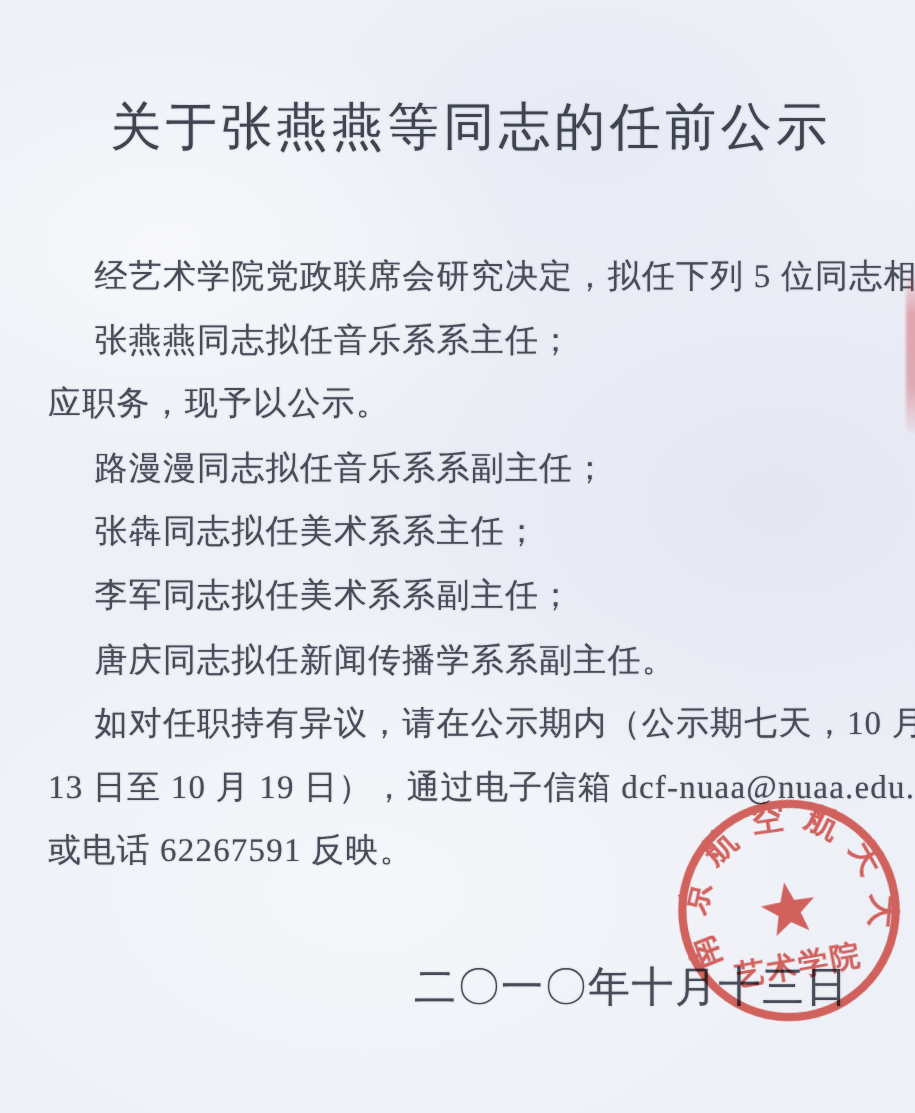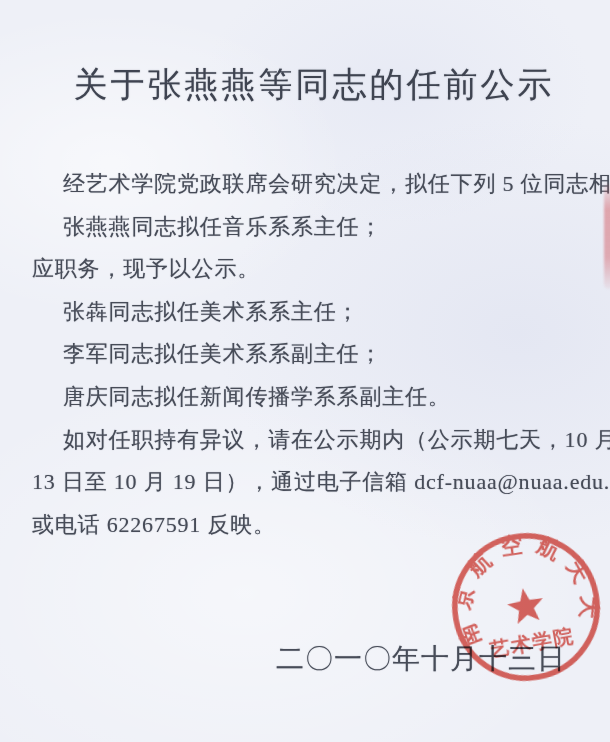--- a/index.html
+++ b/index.html
@@ -63,20 +63,21 @@
 <body>
 
 <div class="paper">
 
   <h1 class="doc-title">关于张燕燕等同志的任前公示</h1>
 
   <div class="doc-body">
     <div class="line indent">经艺术学院党政联席会研究决定，拟任下列 5 位同志相</div>
     <div class="line indent">张燕燕同志拟任音乐系系主任；</div>
     <div class="line">应职务，现予以公示。</div>
+    <div class="line indent">路漫漫同志拟任音乐系系副主任；</div>
     <div class="line indent">张犇同志拟任美术系系主任；</div>
     <div class="line indent">李军同志拟任美术系系副主任；</div>
     <div class="line indent">唐庆同志拟任新闻传播学系系副主任。</div>
     <div class="line indent">如对任职持有异议，请在公示期内（公示期七天，10 月</div>
     <div class="line">13 日至 10 月 19 日），通过电子信箱 dcf-nuaa@nuaa.edu.cn</div>
     <div class="line">或电话 62267591 反映。</div>
   </div>
 
   <div class="sig-date">二〇一〇年十月十三日</div>
 

